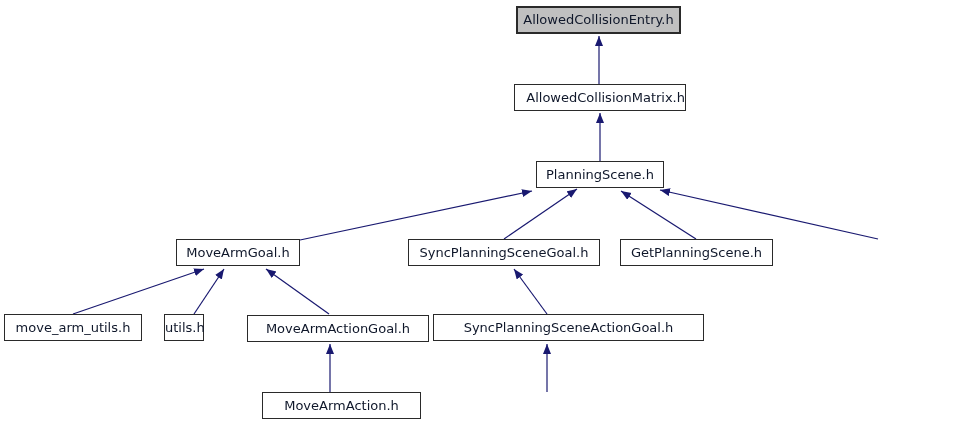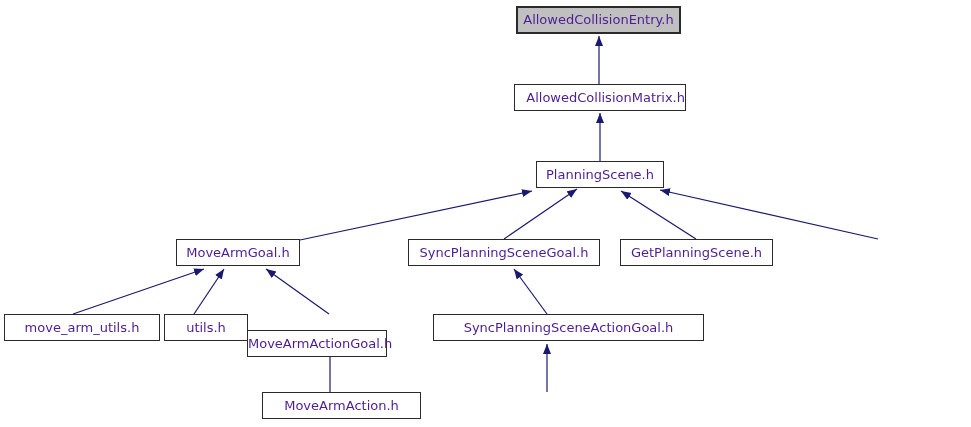--- a/index.html
+++ b/index.html
@@ -22,44 +22,44 @@
     width: 971px;
     height: 427px;
     pointer-events: none;
   }
   .node {
     position: absolute;
     box-sizing: border-box;
     height: 27px;
     border: 1px solid #2a2a2a;
     background: #ffffff;
-    color: #4c1d95;
+    color: #0f172a;
     font-size: 13px;
     line-height: 25px;
     text-align: center;
     white-space: nowrap;
     cursor: pointer;
   }
   .node.highlight {
     border: 2px solid #2a2a2a;
     background: #c0c0c0;
     height: 28px;
     line-height: 24px;
   }
   
   #n0  { left: 516px; top: 6px;   width: 165px; }
   #n1  { left: 514px; top: 84px;  width: 172px; text-align: right; }
   #n2  { left: 536px; top: 161px; width: 128px; }
   #n3  { left: 176px; top: 239px; width: 124px; }
   #n4  { left: 408px; top: 239px; width: 192px; }
   #n5  { left: 620px; top: 239px; width: 153px; }
   #n6  { left: 794px; top: 239px; width: 169px; }
-  #n7  { left: 4px;   top: 314px; width: 156px; }
-  #n8  { left: 164px; top: 314px; width: 84px;  }
-  #n9  { left: 247px; top: 330px; width: 140px; }
+  #n7  { left: 4px;   top: 314px; width: 138px; }
+  #n8  { left: 164px; top: 314px; width: 40px;  }
+  #n9  { left: 247px; top: 315px; width: 182px; }
   #n10 { left: 433px; top: 314px; width: 271px; }
   #n11 { left: 262px; top: 392px; width: 159px; }
   #n12 { left: 448px; top: 392px; width: 200px; }
 </style>
 </head>
 <body>
 
 <div id="canvas">
 
   <svg id="edges" viewBox="0 0 971 427" xmlns="http://www.w3.org/2000/svg">

